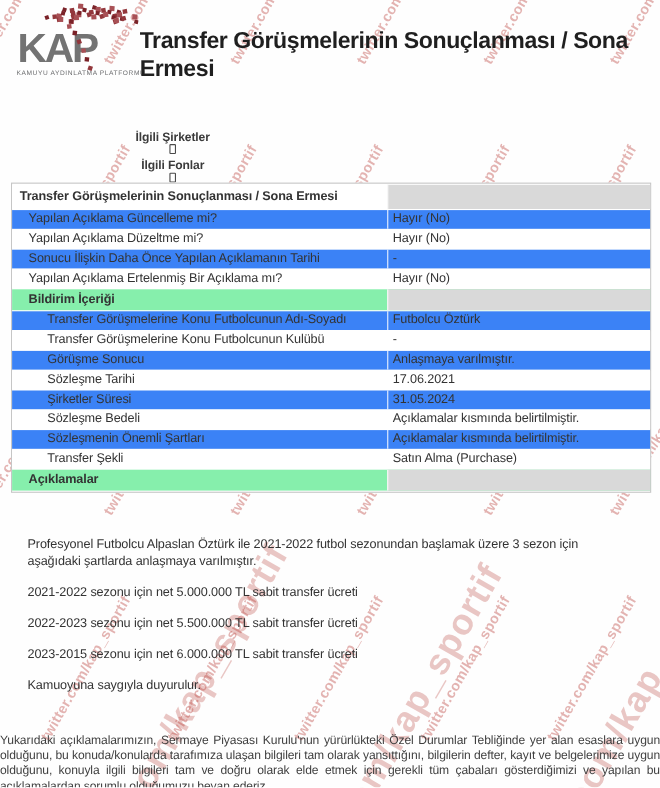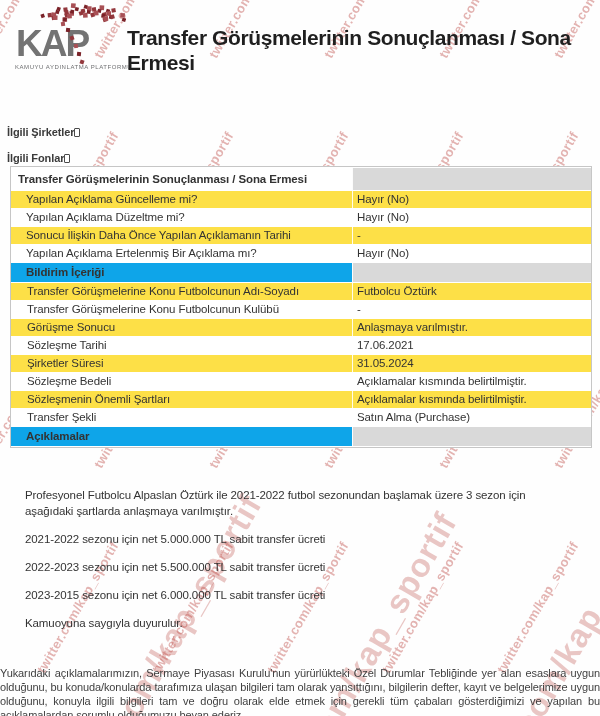--- a/index.html
+++ b/index.html
@@ -32,21 +32,21 @@
   }
   .logo-globe { position: absolute; left: 8px; top: 0; width: 104px; height: 64px; }
   .title {
     position: absolute; left: 127px; top: 25px; width: 465px;
     font-size: 21px; line-height: 25px; font-weight: bold;
     letter-spacing: -0.4px; color: #1f1f1f;
   }
 
   
   .related { position: absolute; left: 7px; top: 119px; width: 300px; z-index: 1; }
-  .related-row { display: flex; align-items: center; height: 26px; }
+  .related-row { display: flex; align-items: center; height: 26px; flex-direction: column; }
   .related-label {
     font-weight: bold; font-size: 11px; letter-spacing: -0.1px;
     color: #3b3b3b; min-width: 57px;
   }
   .expander-box {
     display: inline-block; width: 6px; height: 9px;
     border: 1px solid #4a4a4a; border-radius: 1px; background: #fff;
   }
 
   
@@ -56,24 +56,24 @@
   }
   .t-row {
     display: flex; height: 17px; line-height: 17px; margin-bottom: 1px;
     font-size: 11.5px; letter-spacing: -0.1px; color: #333;
   }
   .t-head { height: 22px; line-height: 22px; font-weight: bold; background: #fff; margin-bottom: 1px; }
   .t-label { width: 341px; overflow: hidden; white-space: nowrap; }
   .t-value { flex: 1; padding-left: 4px; border-left: 1px solid rgba(255,255,255,0.9); overflow: hidden; white-space: nowrap; }
   .lvl0 { padding-left: 7px; }
   .lvl1 { padding-left: 15px; }
-  .lvl2 { padding-left: 16px; }
-  .t-gray { background: #fde047; }
+  .lvl2 { padding-left: 32px; }
+  .t-gray { background: #3b82f6; }
   .t-white { background: #ffffff; }
-  .t-section { background: #0ea5e9; font-weight: bold; height: 19px; line-height: 19px; }
+  .t-section { background: #86efac; font-weight: bold; height: 19px; line-height: 19px; }
   .t-section .t-value { background: #d9d9d9; }
   .t-head .t-value { background: #d9d9d9; }
 
   
   .announcement {
     position: absolute; left: 25px; top: 464px; width: 551px; z-index: 1;
     font-size: 11.5px; line-height: 16px; letter-spacing: -0.1px; color: #333; margin-top: 23px;
   }
   .announcement p { margin: 0 0 12px 0; }
 

